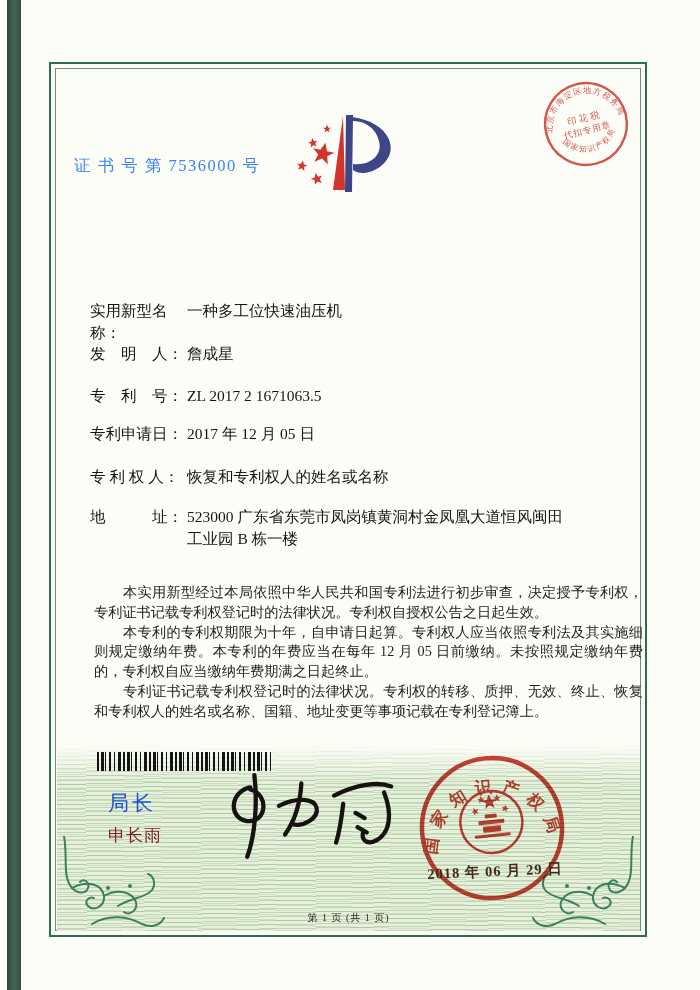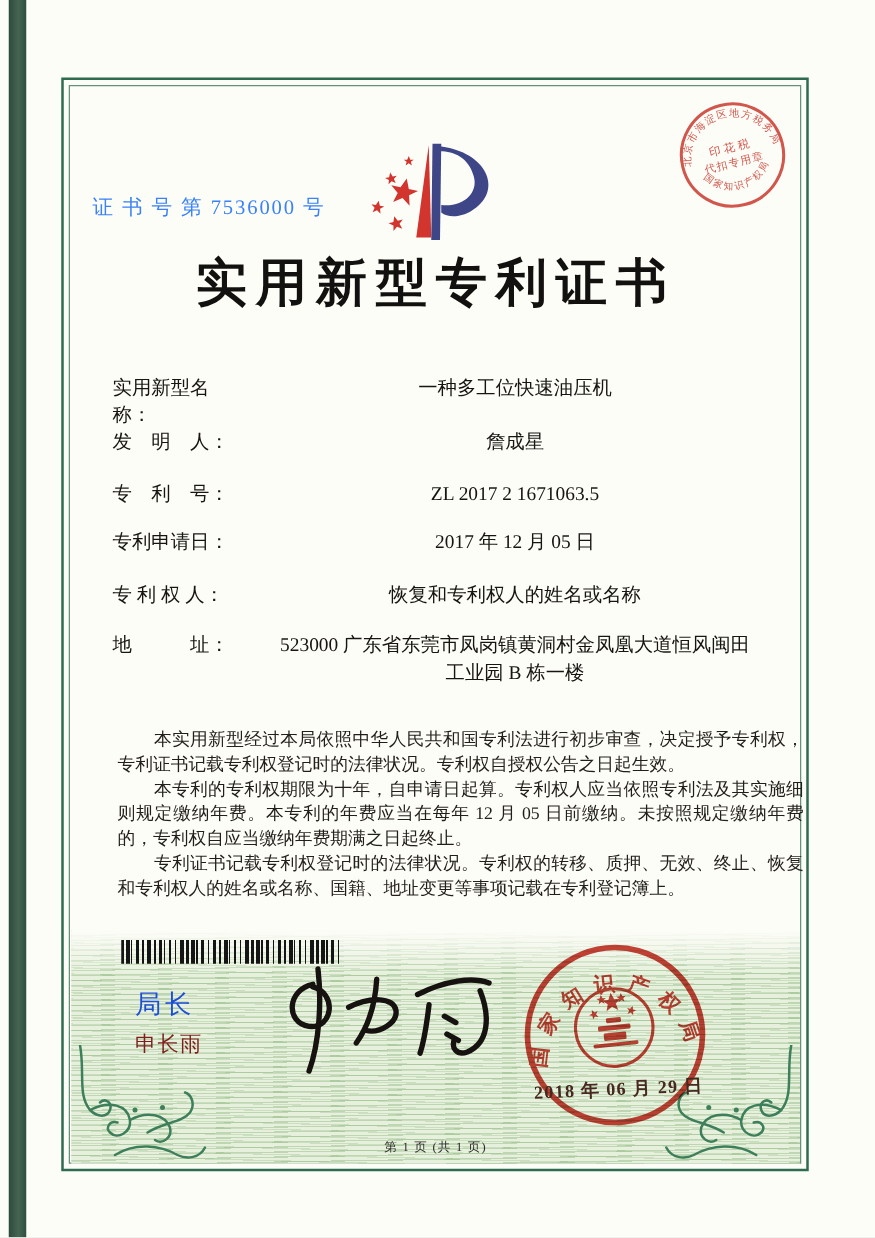--- a/index.html
+++ b/index.html
@@ -41,21 +41,21 @@
 
   .tax-stamp { position:absolute; left:540px; top:78px; width:92px; height:92px;
     transform:rotate(-14deg); mix-blend-mode:multiply; opacity:.92; }
 
   .title { position:absolute; left:50px; top:199px; width:597px; text-align:center;
     font-size:41px; font-weight:700; letter-spacing:7px; color:#121110; }
 
   .field-row { position:absolute; left:90px; width:552px; font-size:15.5px;
     line-height:22px; color:#171411; }
   .field-label { display:inline-block; width:97px; vertical-align:top; }
-  .field-value { display:inline-block; width:450px; vertical-align:top;text-align:center; }
+  .field-value { display:inline-block; width:450px; vertical-align:top; }
   .field-pair2 { position:absolute; left:258px; top:0; }
   .field-pair2 .field-label { width:auto; margin-right:4px; }
   .field-pair2 .field-value { width:auto; }
 
   .body-text { position:absolute; left:94px; top:583px; width:549px;
     font-size:14.2px; line-height:19.8px; text-align:justify; color:#221e19; }
   .body-text p { text-indent:2.05em; }
 
   .barcode { position:absolute; left:97px; top:752px; width:176px; height:19px;
     background:repeating-linear-gradient(90deg,
@@ -140,21 +140,20 @@
     <text font-size="8" letter-spacing="1.2" fill="#cf4a40">
       <textPath href="#taxTop" startOffset="50%" text-anchor="middle">北京市海淀区地方税务局</textPath>
     </text>
     <text font-size="7.5" letter-spacing="1.5" fill="#cf4a40">
       <textPath href="#taxBot" startOffset="50%" text-anchor="middle">国家知识产权局</textPath>
     </text>
     <text x="45" y="42" text-anchor="middle" font-size="9" letter-spacing="2.5" fill="#cf4a40">印花税</text>
     <text x="45" y="54" text-anchor="middle" font-size="8.5" letter-spacing="1" fill="#cf4a40">代扣专用章</text>
   </svg>
 
-  <div class="title">实用新型专利证书</div>
 
   <div class="field-row" style="top:300px">
     <span class="field-label">实用新型名称：</span><span class="field-value">一种多工位快速油压机</span>
   </div>
   <div class="field-row" style="top:343px">
     <span class="field-label">发　明　人：</span><span class="field-value">詹成星</span>
   </div>
   <div class="field-row" style="top:385px">
     <span class="field-label">专　利　号：</span><span class="field-value">ZL 2017 2 1671063.5</span>
   </div>

